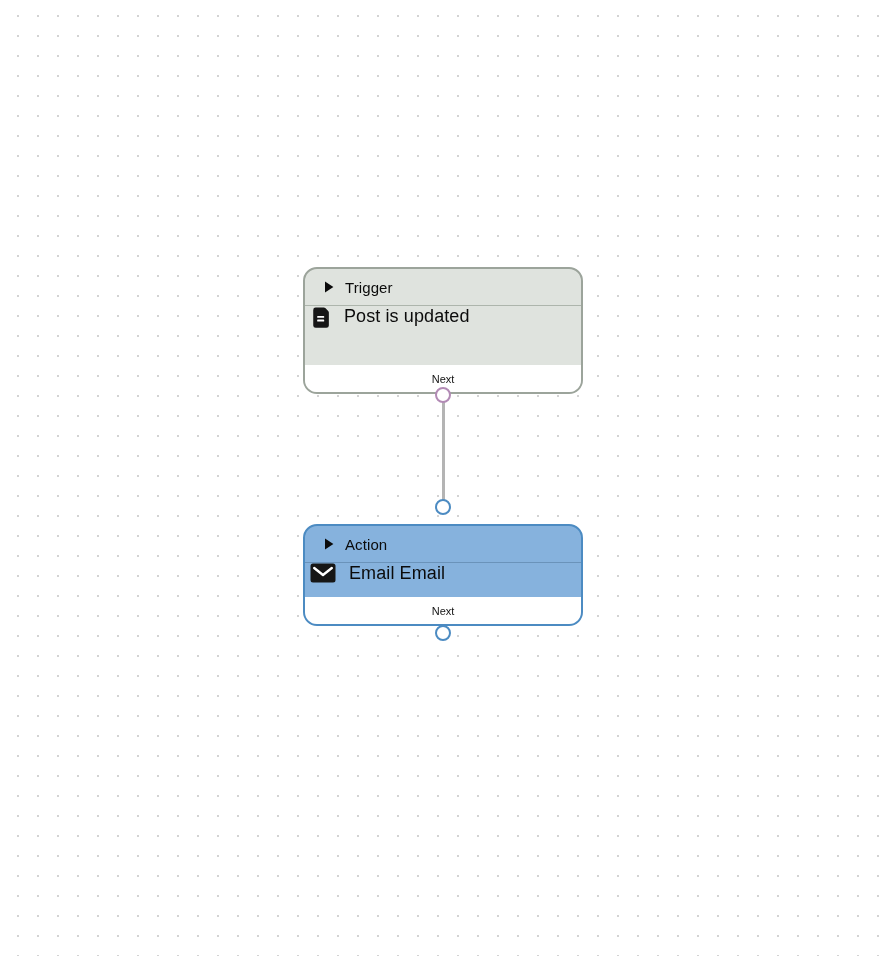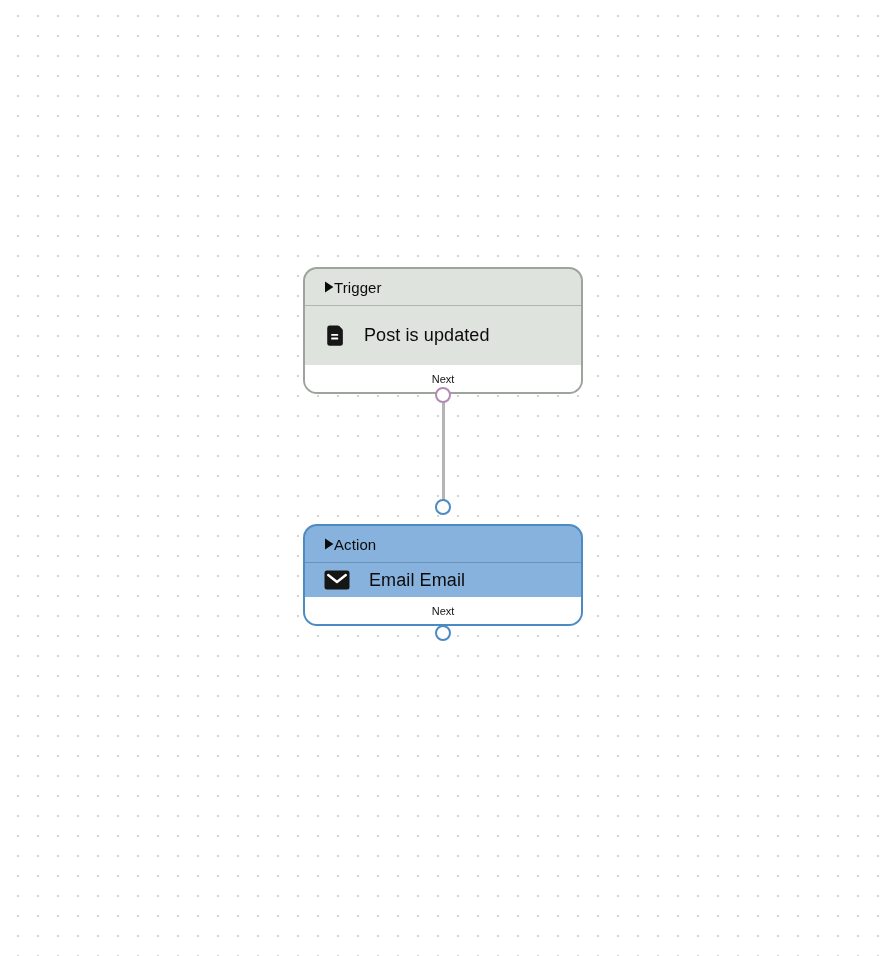--- a/index.html
+++ b/index.html
@@ -33,37 +33,38 @@
     flex-direction: column;
   }
   .node--trigger { top: 267px; height: 127px; }
   .node--action  { top: 524px; height: 102px; }
 
   .node-header {
     height: 37px;
     flex: 0 0 auto;
     display: flex;
     align-items: center;
+    gap: 11px;
     padding: 0 19px;
     border-bottom: 1.5px solid var(--node-divider, #888);
     box-sizing: border-box;
   }
   .node-header-label {
     font-size: 15px;
     color: #0b0b0b;
     letter-spacing: 0.1px;
   }
   .play-icon { display: inline-flex; align-items: center; }
 
   .node-body {
     flex: 1 1 auto;
     display: flex;
-    align-items: center;
-    gap: 19px;
-    padding: 0 19px;
+    align-items: flex-start;
+    gap: 13px;
+    padding: 0 5px;
   }
   .node-body-icon { display: inline-flex; align-items: center; }
   .node-body-title {
     font-size: 18px;
     color: #0b0b0b;
     letter-spacing: 0.1px;
   }
 
   .node-footer {
     flex: 0 0 27px;

